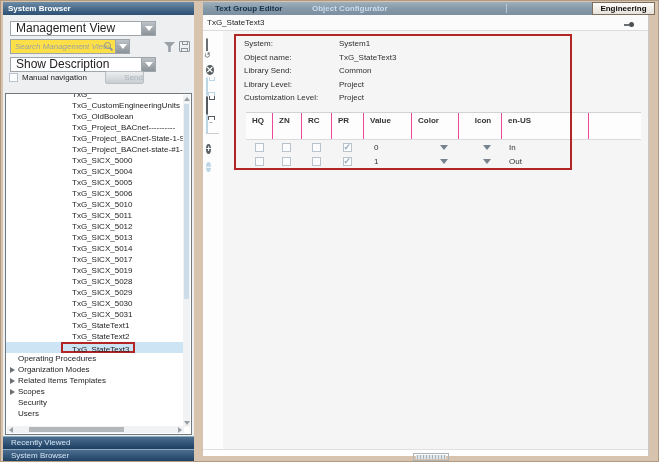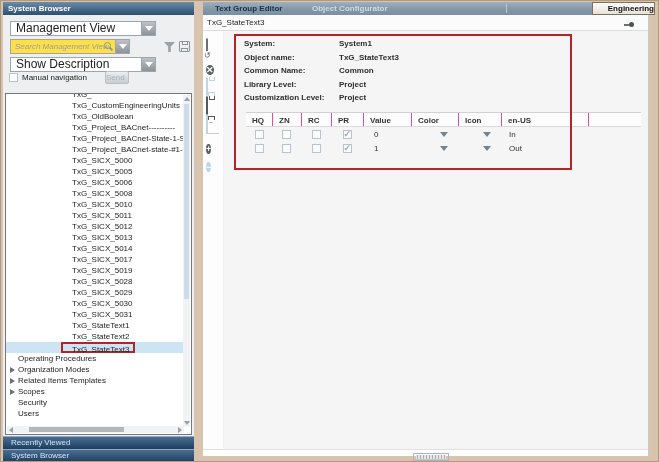--- a/index.html
+++ b/index.html
@@ -28,22 +28,22 @@
   .icon-filter{position:absolute;left:161px;top:40px;width:11px;height:10px;background:#9aa2a8;
      clip-path:polygon(0 0,100% 0,62% 45%,62% 100%,38% 100%,38% 45%);}
   .icon-floppy{position:relative;width:11px;height:11px;border:1.5px solid currentColor;border-radius:1px;}
   .icon-floppy::before{content:"";position:absolute;top:-1px;left:2px;width:4px;height:3px;border:1px solid currentColor;border-top:none;}
   .icon-floppy::after{content:"";position:absolute;bottom:-1px;left:1px;width:5px;height:3px;border:1px solid currentColor;border-bottom:none;}
   .lp-save{position:absolute;left:176px;top:39px;color:#8d959b;}
   .cb{display:inline-block;width:9px;height:9px;background:#fbfcfd;border:1px solid #b9c3cd;position:relative;}
   .cb.checked::after{content:"\2713";position:absolute;left:0px;top:-2px;font-size:9px;font-weight:bold;color:#93a7ba;}
   .lp-cb{position:absolute;left:6px;top:71px;}
   .lp-cb-label{position:absolute;left:19px;top:71px;font-size:8px;color:#222;}
-  .send-btn{position:absolute;left:102px;top:69px;width:24px;height:13px;border:1px solid #b9bfc4;border-radius:2px;
-     background:linear-gradient(180deg,#eceeef,#c8cdd1);color:#aab3ba;font-size:8px;line-height:11px;text-align:left;}
+  .send-btn{position:absolute;left:102px;top:69px;width:39px;height:13px;border:1px solid #b9bfc4;border-radius:2px;
+     background:linear-gradient(180deg,#eceeef,#c8cdd1);color:#aab3ba;font-size:8px;line-height:11px;text-align:right;}
 
   
   .tree{position:absolute;left:2px;top:91px;width:187px;height:342px;background:#fff;border:1px solid #70797f;overflow:hidden;}
   .tlist{margin-top:-5px;}
   .trow{height:11px;line-height:11px;font-size:8px;color:#1d1d1d;white-space:nowrap;position:relative;padding-left:12px;width:178px;overflow:hidden;}
   .trow.deep{padding-left:66px;}
   .trow.sel{background:#cde4f5;}
   .exp{position:absolute;left:4px;top:2.5px;width:0;height:0;border-left:5px solid #6b7075;
        border-top:3px solid transparent;border-bottom:3px solid transparent;}
   .redbox{display:inline-block;height:11px;line-height:11px;border:2px solid #b32424;margin-left:-11px;padding:0 4px 0 9px;}
@@ -84,44 +84,44 @@
   .icon-sliders{width:14px;height:12px;border:1px solid #bcd6e6;
      background-image:linear-gradient(#bcd6e6,#bcd6e6),linear-gradient(#bcd6e6,#bcd6e6),linear-gradient(#bcd6e6,#bcd6e6),
        linear-gradient(#bcd6e6,#bcd6e6),linear-gradient(#bcd6e6,#bcd6e6),linear-gradient(#bcd6e6,#bcd6e6);
      background-size:2px 8px,2px 8px,2px 8px,4px 2px,4px 2px,4px 2px;
      background-position:2px 1px,5.5px 1px,9px 1px,1px 3px,4.5px 6px,8px 3px;background-repeat:no-repeat;}
   .tsep{position:absolute;left:3px;width:13px;height:1px;background:#c8cdd1;}
 
   .content{position:absolute;left:20px;top:29px;width:425px;height:418px;background:#f5f5f5;}
   .bottomstrip{position:absolute;left:0;top:447px;width:100%;height:7px;background:#fff;border-top:1px solid #e0e0e0;}
 
-  .formrow{height:13.5px;font-size:8px;color:#2e2e2e;font-weight:bold;}
+  .formrow{height:13.5px;font-size:8px;color:#2e2e2e;}
   .formrow .fl{display:inline-block;width:95px;}
   .props{position:absolute;left:243px;top:38px;width:320px;}
 
   .stable{position:absolute;left:245px;top:111px;width:395px;font-size:8px;color:#333;}
-  .thead{display:flex;height:15px;line-height:15px;font-weight:bold;border-top:1px solid #d2d2d2;border-bottom:1px solid #dadada;background:#fdfdfd;}
+  .thead{display:flex;height:28px;line-height:15px;font-weight:bold;border-top:1px solid #d2d2d2;border-bottom:1px solid #dadada;background:#fdfdfd;}
   .thead .hc{padding-left:6px;overflow:hidden;white-space:nowrap;}
   .thead .hc + .hc{border-left:1px solid #ec4899;}
   .trowt{display:flex;height:14.5px;align-items:center;}
   .tc{overflow:hidden;white-space:nowrap;}
   .c0{width:26px;}.c1{width:29px;}.c2{width:30px;}.c3{width:32px;}.c4{width:48px;}
-  .c5{width:47px;}.c6{width:43px;}.c7{width:87px;}.c8{width:53px;}
+  .c5{width:47px;}.c6{width:43px;text-align:center;}.c7{width:87px;}.c8{width:53px;}
   .ccb{display:flex;justify-content:center;align-items:center;}
   .caret{display:inline-block;width:0;height:0;border-left:4px solid transparent;border-right:4px solid transparent;border-top:5px solid #76828e;}
   .cright{display:flex;justify-content:flex-end;padding-right:10px;align-items:center;}
   .vpad{padding-left:11px;}
   .epad{padding-left:8px;}
 
   .redrect{position:absolute;border:2px solid #b32424;pointer-events:none;}
   .rr-main{left:233px;top:33px;width:338px;height:136px;}
 
   .engineering{position:absolute;left:591px;top:1px;width:63px;height:13px;border:1px solid #7e6f5c;
      background:linear-gradient(180deg,#fdfcfa,#e7e2da);font-size:8px;font-weight:bold;color:#111;
-     text-align:right;line-height:11px;}
+     text-align:center;line-height:11px;}
 
   .grip{position:absolute;left:412px;top:452px;width:36px;height:8px;background:#e3e7ea;border:1px solid #aeb4b9;
      background-image:repeating-linear-gradient(90deg,#9fb2c0 0px,#9fb2c0 1px,transparent 1px,transparent 3px);
      background-clip:content-box;padding:1px 2px;}
 </style>
 </head>
 <body>
 
 <div class="screen">
 
@@ -152,23 +152,23 @@
 
     <div class="tree">
       <div class="tlist">
         <div class="trow deep"><span>TxG_</span></div>
         <div class="trow deep"><span>TxG_CustomEngineeringUnits</span></div>
         <div class="trow deep"><span>TxG_OldBoolean</span></div>
         <div class="trow deep"><span>TxG_Project_BACnet----------</span></div>
         <div class="trow deep"><span>TxG_Project_BACnet-State-1-State-2</span></div>
         <div class="trow deep"><span>TxG_Project_BACnet-state-#1-state-#</span></div>
         <div class="trow deep"><span>TxG_SICX_5000</span></div>
+        <div class="trow deep"><span>TxG_SICX_5004</span></div>
         <div class="trow deep"><span>TxG_SICX_5005</span></div>
         <div class="trow deep"><span>TxG_SICX_5006</span></div>
-        <div class="trow deep"><span>TxG_SICX_5008</span></div>
         <div class="trow deep"><span>TxG_SICX_5010</span></div>
         <div class="trow deep"><span>TxG_SICX_5011</span></div>
         <div class="trow deep"><span>TxG_SICX_5012</span></div>
         <div class="trow deep"><span>TxG_SICX_5013</span></div>
         <div class="trow deep"><span>TxG_SICX_5014</span></div>
         <div class="trow deep"><span>TxG_SICX_5017</span></div>
         <div class="trow deep"><span>TxG_SICX_5019</span></div>
         <div class="trow deep"><span>TxG_SICX_5028</span></div>
         <div class="trow deep"><span>TxG_SICX_5029</span></div>
         <div class="trow deep"><span>TxG_SICX_5030</span></div>
@@ -222,21 +222,21 @@
       <span class="tbtn" style="top:125px;"><span class="icon-circle lightb">−</span></span>
     </div>
 
     <div class="content"></div>
     <div class="bottomstrip"></div>
   </div>
 
   <div class="props">
     <div class="formrow"><span class="fl">System:</span><span>System1</span></div>
     <div class="formrow"><span class="fl">Object name:</span><span>TxG_StateText3</span></div>
-    <div class="formrow"><span class="fl">Common Name:</span><span>Common</span></div>
+    <div class="formrow"><span class="fl">Library Send:</span><span>Common</span></div>
     <div class="formrow"><span class="fl">Library Level:</span><span>Project</span></div>
     <div class="formrow"><span class="fl">Customization Level:</span><span>Project</span></div>
   </div>
 
   <div class="stable">
     <div class="thead">
       <span class="hc c0">HQ</span>
       <span class="hc c1">ZN</span>
       <span class="hc c2">RC</span>
       <span class="hc c3">PR</span>

